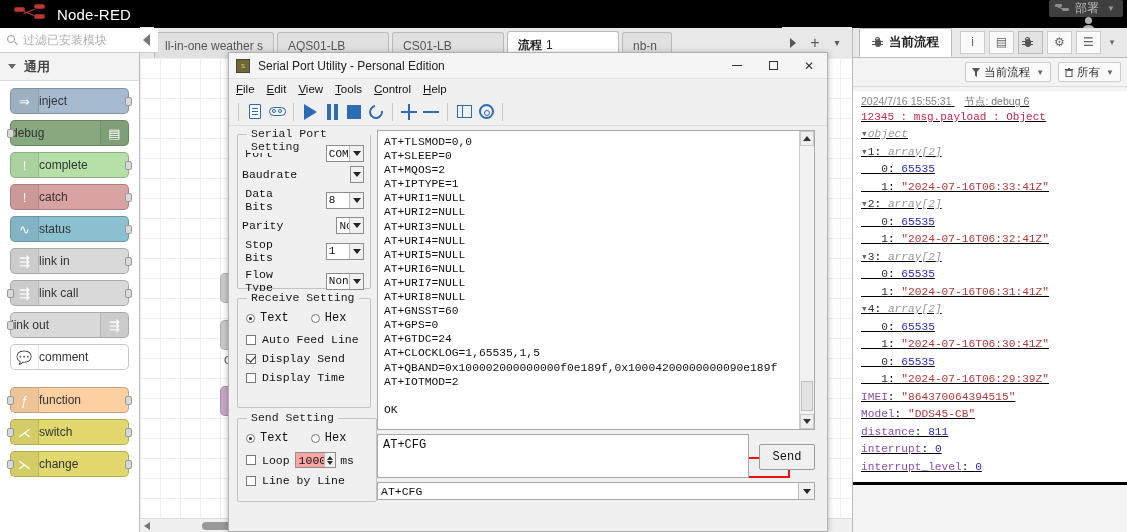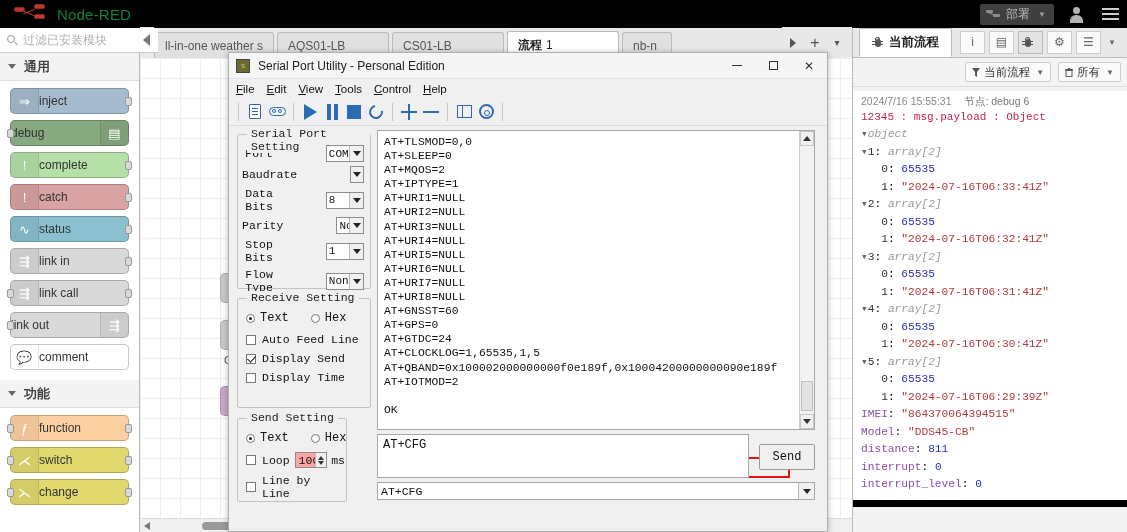--- a/index.html
+++ b/index.html
@@ -22,22 +22,22 @@
     width:11px; height:5px; border-radius:2px;
   }
   .nr-logo .n1 { left:0; top:2px; }
   .nr-logo .n2 { left:20px; top:-1px; }
   .nr-logo .n3 { left:20px; top:9px; }
   .nr-logo .l1, .nr-logo .l2 {
     position:absolute; height:1px; background:#c1362d; width:12px;
   }
   .nr-logo .l1 { left:9px; top:6px; transform:rotate(-22deg); }
   .nr-logo .l2 { left:9px; top:8px; transform:rotate(22deg); }
-  #nr-title { color:#15803d; font-size:15px; margin-left:9px; letter-spacing:.2px; }
-  #nr-header-right { margin-left:auto; display:flex; align-items:center; height:28px; }
+  #nr-title { color:#ffffff; font-size:15px; margin-left:9px; letter-spacing:.2px; }
+  #nr-header-right { margin-left:auto; display:flex; align-items:center; height:28px;flex-direction:column; }
   #deploy-btn {
     display:flex; align-items:center; background:#3f3f3f; color:#bbb;
     height:21px; padding:0 8px 0 6px; border-radius:2px; font-size:12px;
     margin-right:4px;
   }
   #deploy-btn .dicon { width:15px; height:11px; position:relative; margin-right:5px; }
   #deploy-btn .dicon i {
     position:absolute; background:#8c8c8c; width:7px; height:3px; border-radius:1px;
   }
   #deploy-btn .dicon i.a { left:0; top:1px; }
@@ -323,21 +323,21 @@
   #debug-filters { height:29px; display:flex; align-items:center; justify-content:flex-end; background:#f3f3f3; border-bottom:1px solid #ddd; padding-right:6px; }
   .fbtn {
     height:20px; border:1px solid #ccc; background:#fafafa; border-radius:2px;
     display:flex; align-items:center; padding:0 6px; margin-left:7px;
     font-size:11.5px; color:#333;
   }
   .fbtn .cd { margin-left:6px; font-size:8px; color:#666; }
   .funnel { width:8px;height:9px;margin-right:4px;flex:none; }
   .trash { width:8px;height:9px;margin-right:4px;flex:none; }
   #debug-msgs { height:445px; overflow:hidden; background:#f3f3f3; padding-top:4px; }
-  .dbg-msg { background:#fff; border-bottom:7px solid #000000; padding:4px 24px 6px 8px; }
+  .dbg-msg { background:#fff; border-bottom:3px solid #000000; padding:4px 24px 6px 8px;text-decoration:underline; }
   .dbg-meta { font-size:10.5px; color:#888; margin-bottom:2px; font-family:"Liberation Sans",sans-serif; }
   .dbg-meta .nodename { color:#777; margin-left:10px; }
   .dbg-topic { font-size:11px; color:#c7254e; font-family:"Liberation Mono", monospace; margin-bottom:3px; }
   .dbg-tree { font-family:"Liberation Mono", monospace; font-size:11.2px; line-height:17.5px; }
   .dbg-row { white-space:pre; }
   .k-num { color:#2b2bbb; }
   .k-str { color:#b33a3a; }
   .k-key { color:#8a4fa8; }
   .k-type { color:#999; font-style:italic; }
   .k-idx { color:#333; }
@@ -436,24 +436,20 @@
         <div class="pnode" style="background: rgb(217, 217, 217);">
           <span class="iconbox right">⇶</span>
           <span class="lbl">link out</span>
           <span class="port in"></span>
         </div>
         <div class="pnode" style="background: rgb(255, 255, 255);">
           <span class="iconbox" style="color: rgb(119, 119, 119); background: transparent;">💬</span>
           <span class="lbl">comment</span>
         </div>
       </div>
-      <div class="cat-header">
-        <span class="chev"></span>
-        <span>功能</span>
-      </div>
       <div class="cat-body">
         <div class="pnode" style="background: rgb(253, 208, 162);">
           <span class="iconbox">ƒ</span>
           <span class="lbl">function</span>
           <span class="port out"></span>
           <span class="port in"></span>
         </div>
         <div class="pnode" style="background: rgb(226, 217, 110);">
           <span class="iconbox">⋌</span>
           <span class="lbl">switch</span>
@@ -678,21 +674,21 @@
             <span class="cbx on"></span>
             <span>Display Send</span>
           </div>
           <div class="chkline">
             <span class="cbx"></span>
             <span>Display Time</span>
           </div>
         </div>
     </div>
 
-    <div class="gbox" style="left:8px;top:292px;width:110px;height:84px;padding:12px 22px 4px 8px;">
+    <div class="gbox" style="left:8px;top:292px;width:140px;height:84px;padding:12px 22px 4px 8px;">
       <span class="gtitle">Send Setting</span>
       <div class="radio-row" style="margin-bottom:7px;">
         <span class="radio on"></span>
         <span>Text</span>
         <span class="radio" style="margin-left:22px;"></span>
         <span>Hex</span>
       </div>
       <div class="chkline" style="margin-bottom:6px;">
         <span class="cbx"></span>
         <span>Loop</span>
@@ -817,21 +813,20 @@
           <div class="dbg-row">&nbsp;&nbsp;&nbsp;<span class="k-idx">1</span>: <span class="k-str">"2024-07-16T06:33:41Z"</span></div>
           <div class="dbg-row"><span class="exp-arrow">▾</span><span class="k-idx">2</span>: <span class="k-type">array[2]</span></div>
           <div class="dbg-row">&nbsp;&nbsp;&nbsp;<span class="k-idx">0</span>: <span class="k-num">65535</span></div>
           <div class="dbg-row">&nbsp;&nbsp;&nbsp;<span class="k-idx">1</span>: <span class="k-str">"2024-07-16T06:32:41Z"</span></div>
           <div class="dbg-row"><span class="exp-arrow">▾</span><span class="k-idx">3</span>: <span class="k-type">array[2]</span></div>
           <div class="dbg-row">&nbsp;&nbsp;&nbsp;<span class="k-idx">0</span>: <span class="k-num">65535</span></div>
           <div class="dbg-row">&nbsp;&nbsp;&nbsp;<span class="k-idx">1</span>: <span class="k-str">"2024-07-16T06:31:41Z"</span></div>
           <div class="dbg-row"><span class="exp-arrow">▾</span><span class="k-idx">4</span>: <span class="k-type">array[2]</span></div>
           <div class="dbg-row">&nbsp;&nbsp;&nbsp;<span class="k-idx">0</span>: <span class="k-num">65535</span></div>
           <div class="dbg-row">&nbsp;&nbsp;&nbsp;<span class="k-idx">1</span>: <span class="k-str">"2024-07-16T06:30:41Z"</span></div>
-          <div class="dbg-row"><span class="exp-arrow">▾</span><span class="k-idx">5</span>: <span class="k-type">array[2]</span></div>
           <div class="dbg-row">&nbsp;&nbsp;&nbsp;<span class="k-idx">0</span>: <span class="k-num">65535</span></div>
           <div class="dbg-row">&nbsp;&nbsp;&nbsp;<span class="k-idx">1</span>: <span class="k-str">"2024-07-16T06:29:39Z"</span></div>
           <div class="dbg-row"><span class="k-key">IMEI</span>: <span class="k-str">"864370064394515"</span></div>
           <div class="dbg-row"><span class="k-key">Model</span>: <span class="k-str">"DDS45-CB"</span></div>
           <div class="dbg-row"><span class="k-key">distance</span>: <span class="k-num">811</span></div>
           <div class="dbg-row"><span class="k-key">interrupt</span>: <span class="k-num">0</span></div>
           <div class="dbg-row"><span class="k-key">interrupt_level</span>: <span class="k-num">0</span></div>
         </div>
     </div>
   </div>

